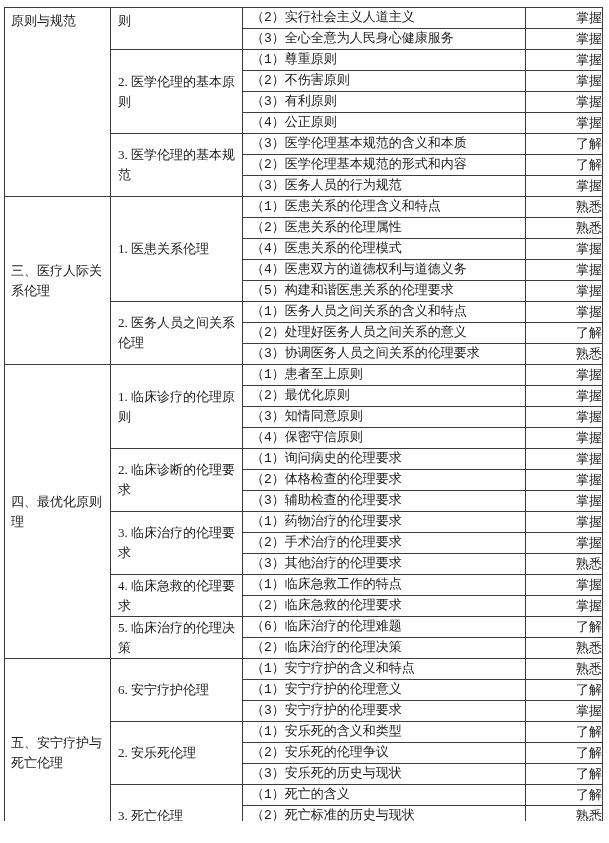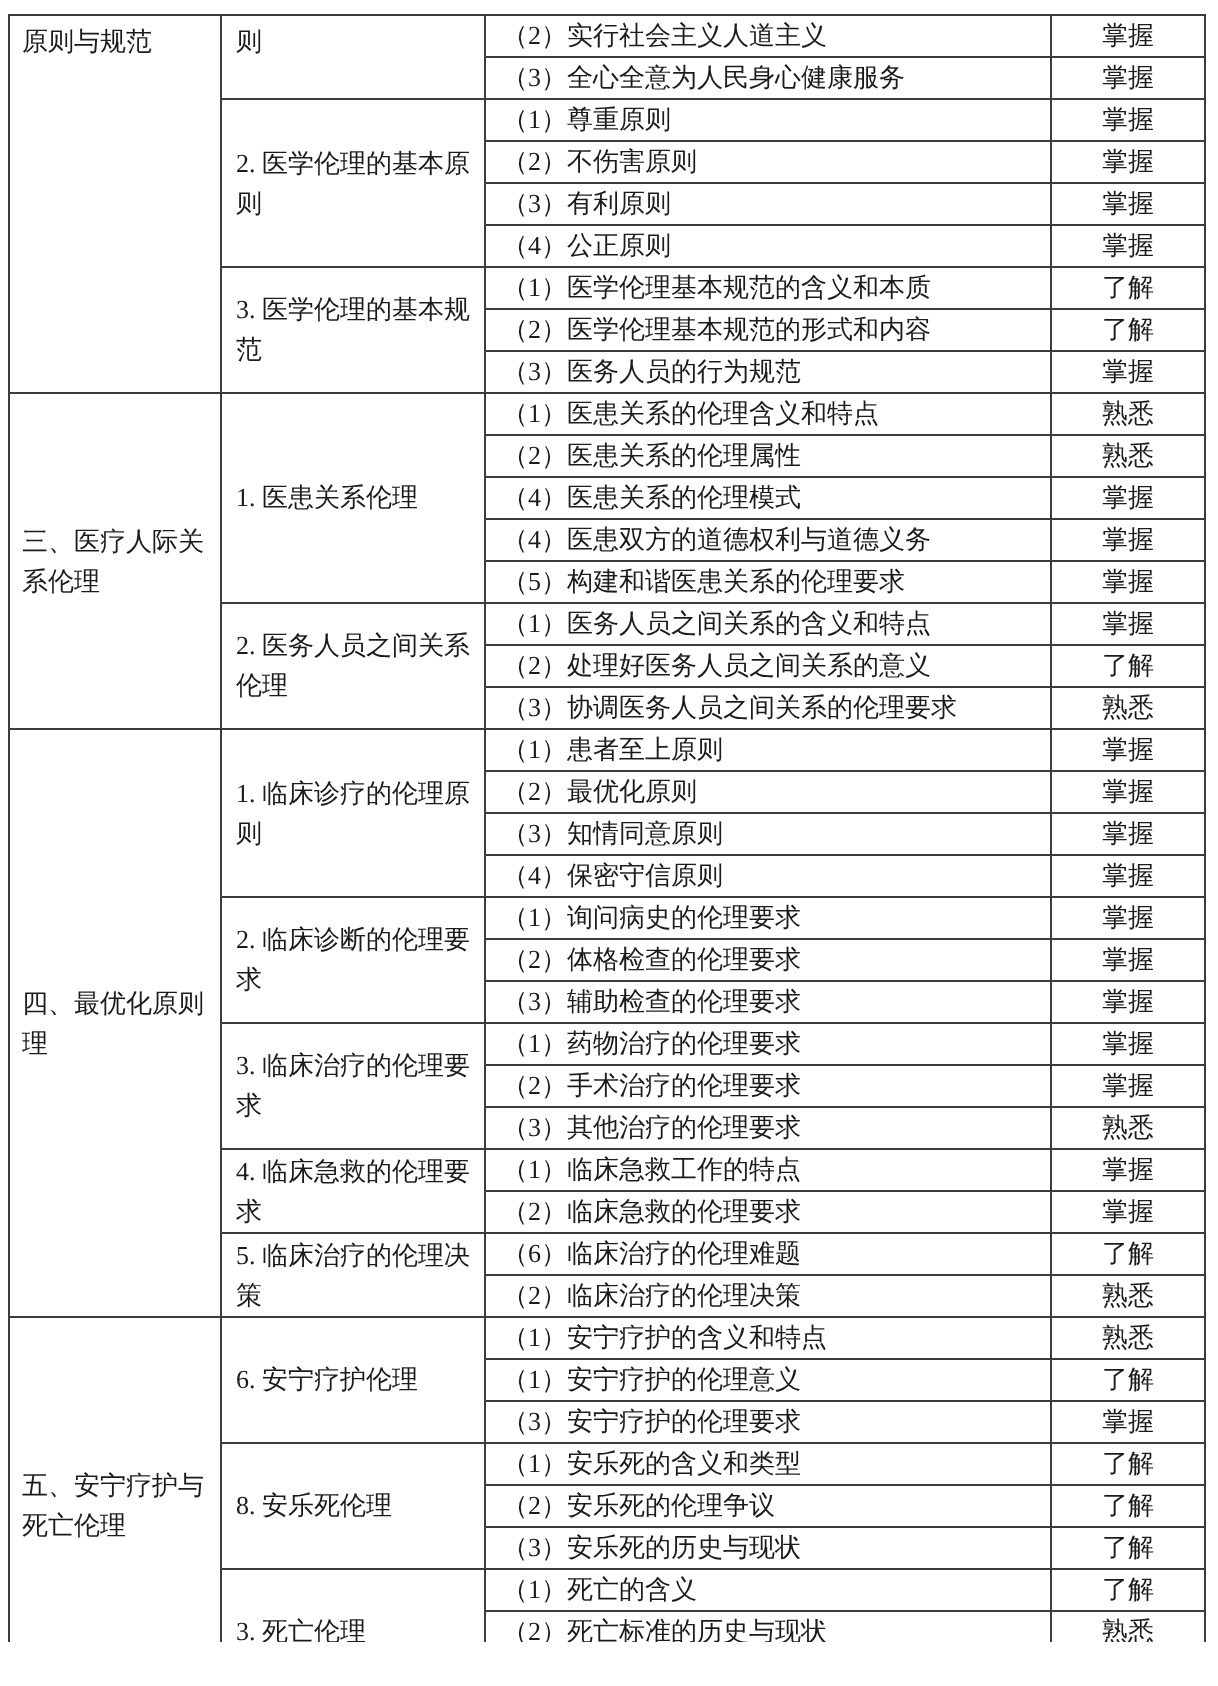--- a/index.html
+++ b/index.html
@@ -23,22 +23,22 @@
   }
   td{
     border:1px solid var(--border-color);
     font-size:13px;color:var(--text-color);
     line-height:20px;overflow:hidden;
   }
   tr{height:19.4px;}
   .section-cell{padding:0 4px 0 6px;vertical-align:middle;white-space:pre-line;}
   .subsection-cell{padding:0 4px 0 7px;vertical-align:middle;white-space:pre-line;}
   .top-align{vertical-align:top;padding-top:3px;}
-  .topic-cell{padding:0 4px 0 8px;white-space:nowrap;vertical-align:middle;}
-  .level-cell{text-align:center;padding:0;vertical-align:middle;}
+  .topic-cell{padding:0 4px 0 8px;white-space:nowrap;vertical-align:middle;font-family:Liberation Mono, monospace;}
+  .level-cell{text-align:right;padding:0;vertical-align:middle;}
 </style>
 </head>
 <body>
 
 <div class="page">
   <table class="syllabus">
     <colgroup>
       <col style="width:106px">
       <col style="width:132px">
       <col style="width:283px">
@@ -69,21 +69,21 @@
           <td class="topic-cell">（3）有利原则</td>
           <td class="level-cell">掌握</td>
         </tr>
         <tr>
           <td class="topic-cell">（4）公正原则</td>
           <td class="level-cell">掌握</td>
         </tr>
         <tr>
           <td class="subsection-cell" rowspan="3">3. 医学伦理的基本规
 范</td>
-          <td class="topic-cell">（1）医学伦理基本规范的含义和本质</td>
+          <td class="topic-cell">（3）医学伦理基本规范的含义和本质</td>
           <td class="level-cell">了解</td>
         </tr>
         <tr>
           <td class="topic-cell">（2）医学伦理基本规范的形式和内容</td>
           <td class="level-cell">了解</td>
         </tr>
         <tr>
           <td class="topic-cell">（3）医务人员的行为规范</td>
           <td class="level-cell">掌握</td>
         </tr>
@@ -201,21 +201,21 @@
         </tr>
         <tr>
           <td class="topic-cell">（1）安宁疗护的伦理意义</td>
           <td class="level-cell">了解</td>
         </tr>
         <tr>
           <td class="topic-cell">（3）安宁疗护的伦理要求</td>
           <td class="level-cell">掌握</td>
         </tr>
         <tr>
-          <td class="subsection-cell" rowspan="3">8. 安乐死伦理</td>
+          <td class="subsection-cell" rowspan="3">2. 安乐死伦理</td>
           <td class="topic-cell">（1）安乐死的含义和类型</td>
           <td class="level-cell">了解</td>
         </tr>
         <tr>
           <td class="topic-cell">（2）安乐死的伦理争议</td>
           <td class="level-cell">了解</td>
         </tr>
         <tr>
           <td class="topic-cell">（3）安乐死的历史与现状</td>
           <td class="level-cell">了解</td>

